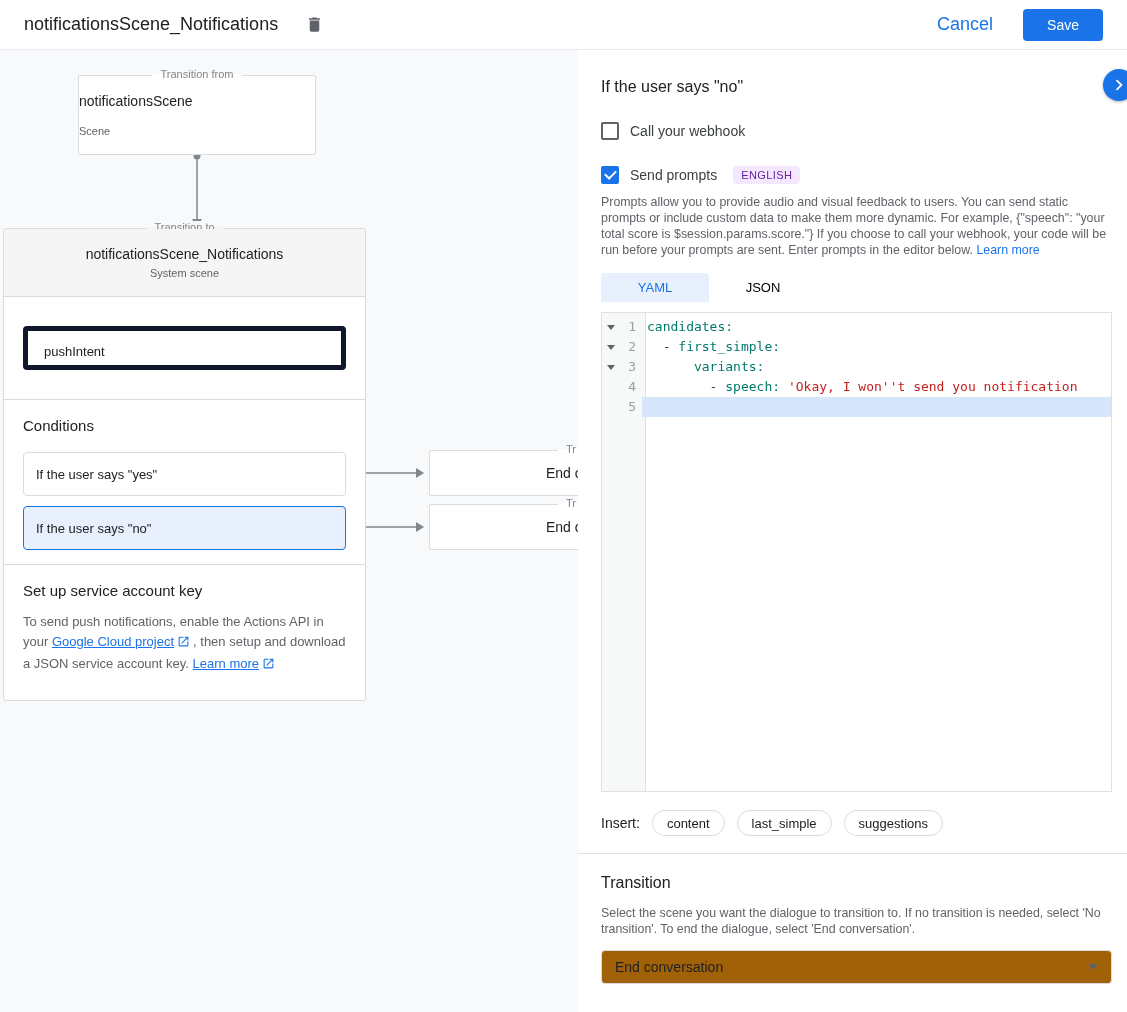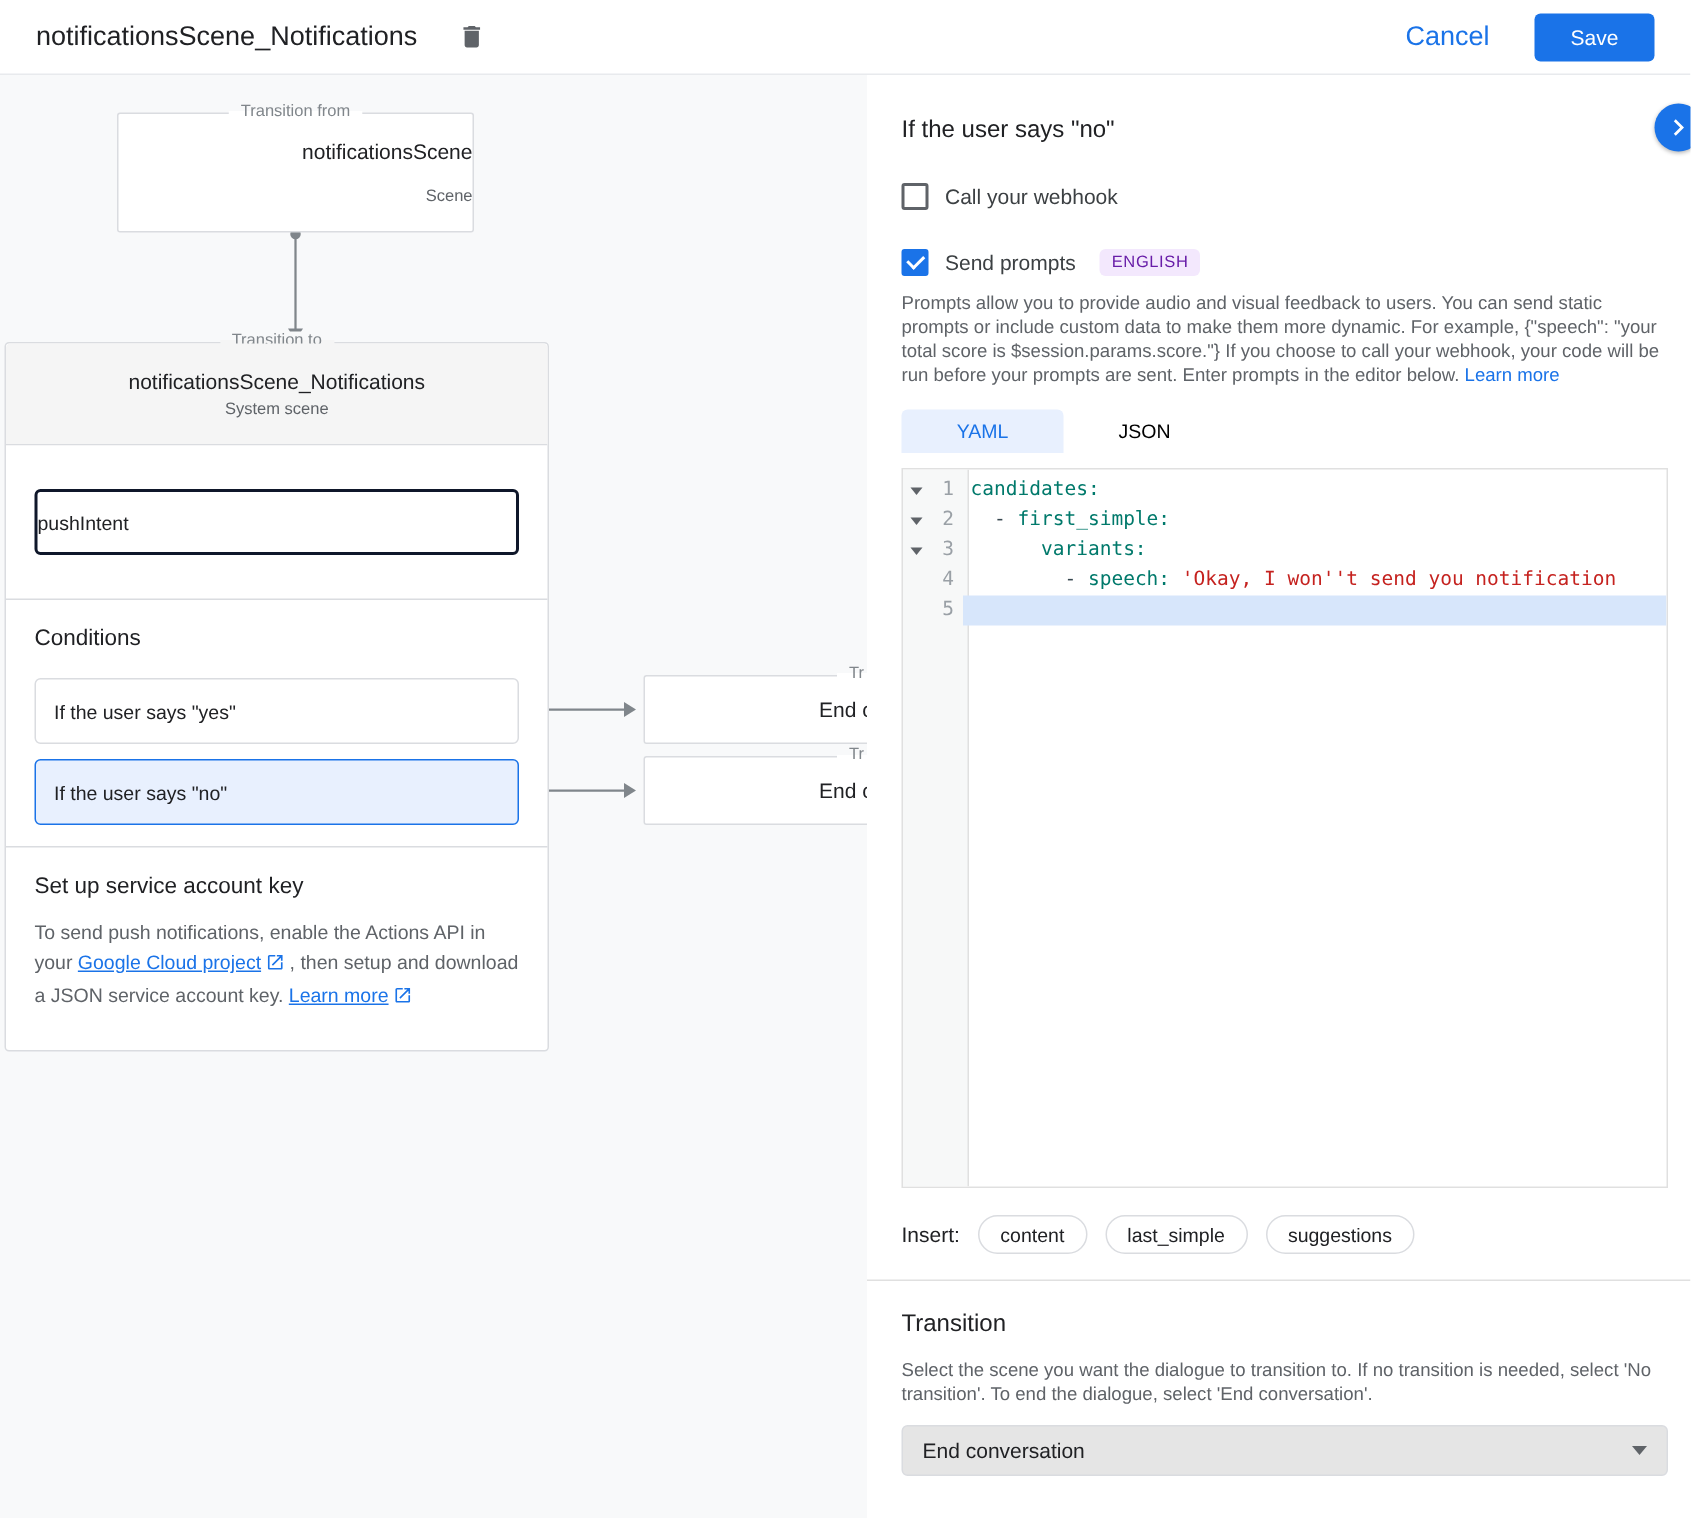--- a/index.html
+++ b/index.html
@@ -24,39 +24,39 @@
   .canvas { position: relative; width: 578px; height: 962px; background: #f8f9fa; overflow: hidden; flex: none; }
   .panel { position: relative; flex: 1; background: #fff; padding: 28px 15px 0 23px; }
 
   
   .connectors { position: absolute; left: 0; top: 0; }
   .node { position: absolute; background: #fff; border: 1px solid #dadce0; border-radius: 2px; }
   .node-overline { position: absolute; top: -8px; left: 50%; transform: translateX(-50%);
     font-size: 11px; color: #80868b; padding: 0 8px; white-space: nowrap;
     background: linear-gradient(#f8f9fa 50%, #ffffff 50%); }
   .from-node { left: 78px; top: 25px; width: 238px; height: 80px;
-    display: flex; flex-direction: column; align-items: flex-end; justify-content: center; }
+    display: flex; flex-direction: column; align-items: flex-start; justify-content: center; }
   .node-title { font-size: 14px; color: #202124; }
   .node-sub { font-size: 11px; color: #5f6368; margin-top: 16px; }
 
   .scene-card { position: absolute; left: 3px; top: 178px; width: 363px;
     background: #fff; border: 1px solid #dadce0; border-radius: 3px; }
   .card-overline { background: linear-gradient(#f8f9fa 50%, #f5f5f5 50%); }
   .card-header { position: relative; background: #f5f5f5; border-bottom: 1px solid #dadce0;
     border-radius: 3px 3px 0 0; height: 68px; padding-top: 17px; text-align: center; }
   .card-title { font-size: 14px; color: #202124; }
   .card-sub { font-size: 11px; color: #5f6368; margin-top: 5px; }
 
   .card-section { border-bottom: 1px solid #dadce0; padding: 17px 19px 0 19px; }
   .card-section.sec-intent { height: 103px; }
   .card-section.sec-conditions { height: 165px; }
   .card-section.last { border-bottom: none; padding-bottom: 24px; }
   .section-heading { font-size: 15px; color: #202124; line-height: 18px; }
   .intent-box { margin-top: 12px; height: 44px; line-height: 42px; background: #fff;
-    border: 2px solid #0f172a; border-radius: 4px; padding-left: 0; font-size: 13px; cursor: pointer; }
+    border: 5px solid #0f172a; border-radius: 4px; padding-left: 16px; font-size: 13px; cursor: pointer; }
   .condition-box { margin-top: 17px; height: 44px; display: flex; align-items: center;
     background: #fff; border: 1px solid #dadce0; border-radius: 4px; padding-left: 12px;
     font-size: 13px; cursor: pointer; }
   .condition-box + .condition-box { margin-top: 10px; }
   .condition-box.selected { background: #e8f0fe; border-color: #1a73e8; }
 
   .service-text { margin-top: 12px; font-size: 13px; line-height: 20px; color: #5f6368; width: 328px; }
   .service-text a { color: #1a73e8; text-decoration: underline; cursor: pointer; }
   .ext-ic { display: inline-block; vertical-align: -2px; margin: 0 3px; }
 
@@ -109,21 +109,21 @@
   .insert-row { display: flex; align-items: center; margin-top: 18px; gap: 12px; }
   .insert-label { font-size: 14px; color: #202124; }
   .pill { height: 26px; padding: 0 14px; border: 1px solid #dadce0; border-radius: 13px;
     background: #fff; font-size: 13px; color: #202124; font-family: inherit; cursor: pointer; }
 
   .divider { margin: 17px -15px 0 -23px; height: 1px; background: #e0e0e0; }
   .transition-heading { margin-top: 20px; }
   .transition-desc { margin-top: 13px; }
   .dropdown { margin-top: 13px; height: 34px; border: 1px solid #dadce0; border-radius: 4px;
     display: flex; align-items: center; justify-content: space-between; padding: 0 13px;
-    font-size: 14px; color: #202124; cursor: pointer; background: #e5e5e5; }
+    font-size: 14px; color: #202124; cursor: pointer; background: #a16207; }
   .caret { width: 0; height: 0; border-left: 5px solid transparent; border-right: 5px solid transparent;
     border-top: 6px solid #5f6368; }
 </style>
 </head>
 <body>
 
 <div class="appbar">
   <div class="appbar-left">
     <span class="app-title">notificationsScene_Notifications</span>
     <span class="icon-btn">

